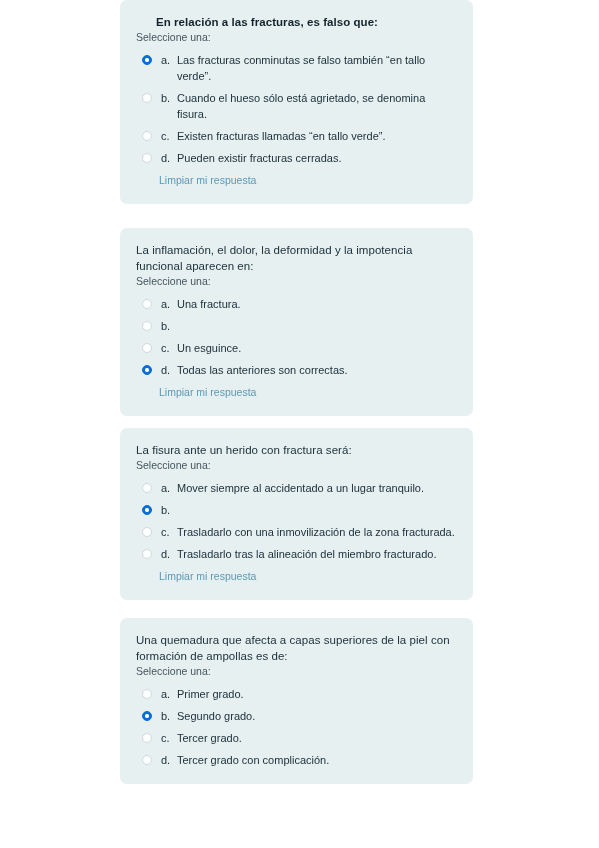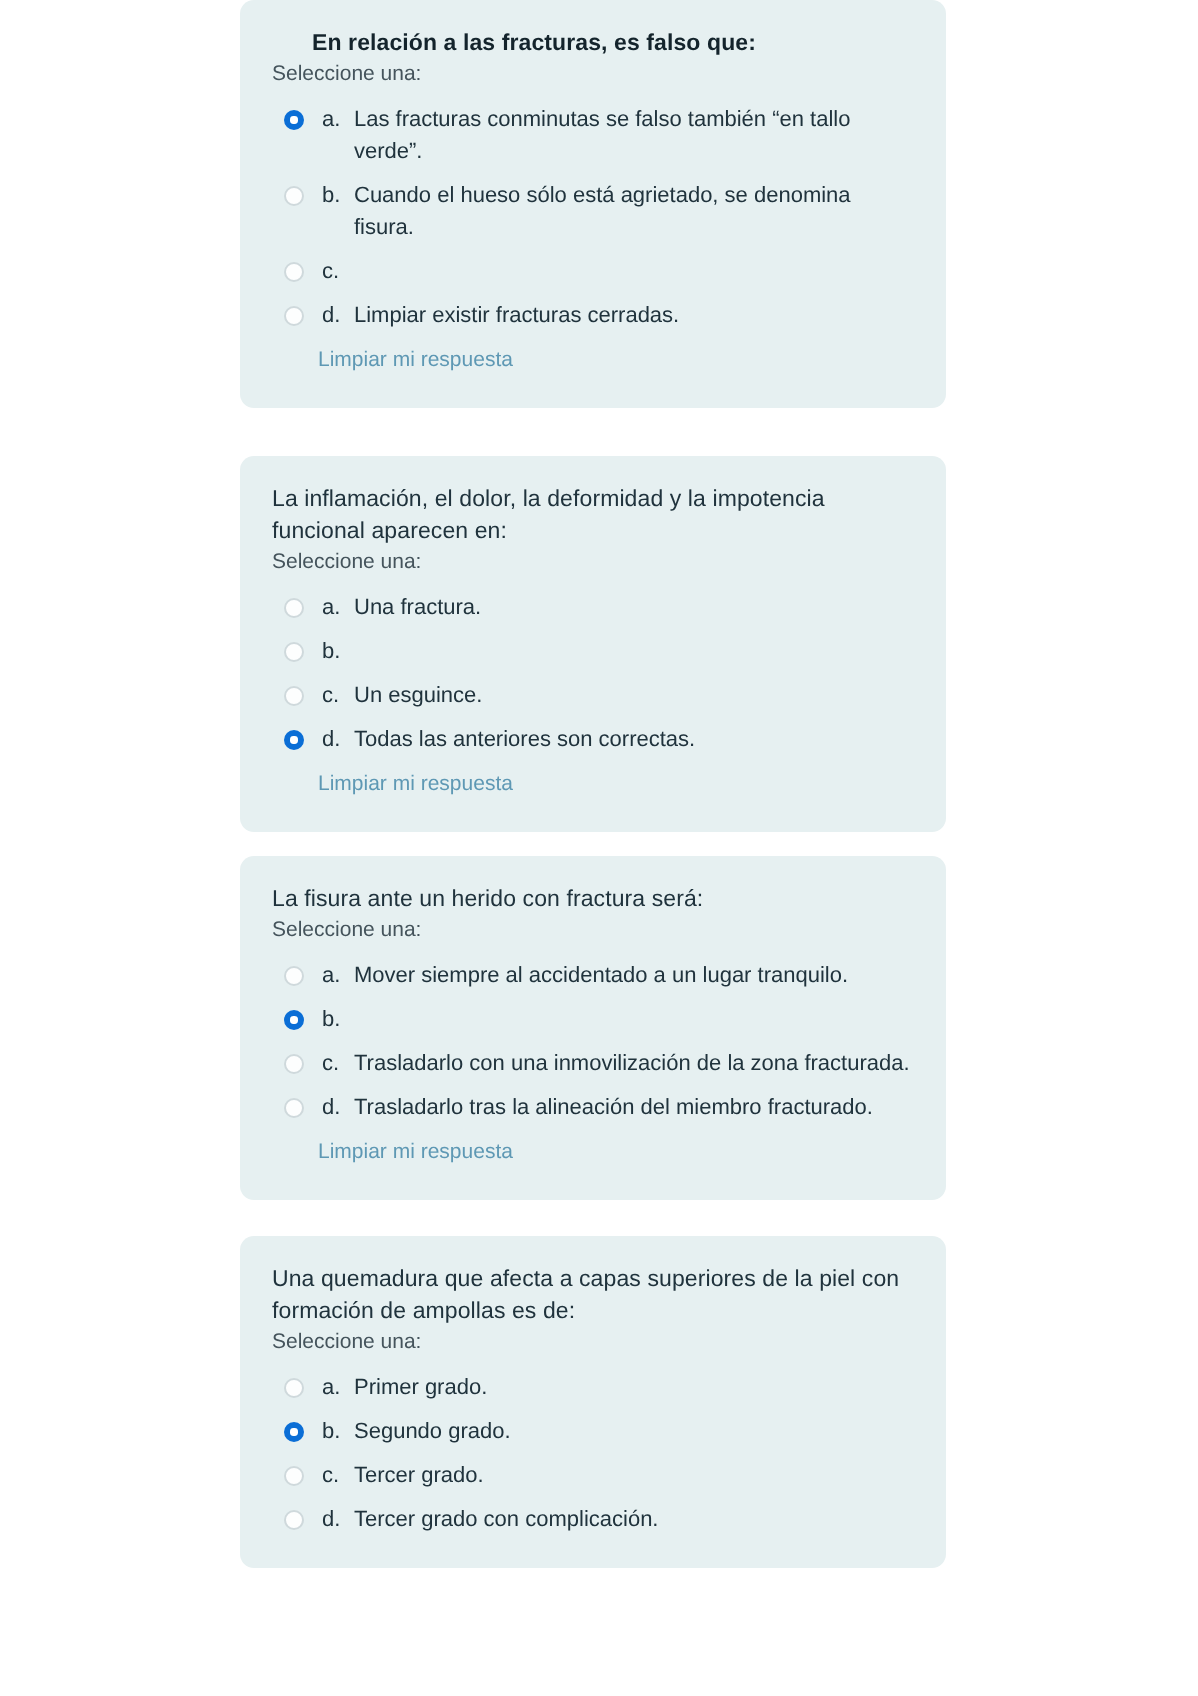--- a/index.html
+++ b/index.html
@@ -140,25 +140,26 @@
             <span class="option-text">Las fracturas conminutas se falso también “en tallo verde”.</span>
           </li>
           <li class="option-row">
             <span class="radio"></span>
             <span class="option-key">b.</span>
             <span class="option-text">Cuando el hueso sólo está agrietado, se denomina fisura.</span>
           </li>
           <li class="option-row">
             <span class="radio"></span>
             <span class="option-key">c.</span>
-          </li>
-          <li class="option-row">
-            <span class="radio"></span>
-            <span class="option-key">d.</span>
-            <span class="option-text">Limpiar existir fracturas cerradas.</span>
+            <span class="option-text">Existen fracturas llamadas “en tallo verde”.</span>
+          </li>
+          <li class="option-row">
+            <span class="radio"></span>
+            <span class="option-key">d.</span>
+            <span class="option-text">Pueden existir fracturas cerradas.</span>
           </li>
         </ul><a class="clear-link">Limpiar mi respuesta</a></div>
       <div style="height: 24px;"></div>
       <div class="question-card"><div class="question-text">La inflamación, el dolor, la deformidad y la impotencia funcional aparecen en:</div><div class="select-label">Seleccione una:</div><ul class="options">
           <li class="option-row">
             <span class="radio"></span>
             <span class="option-key">a.</span>
             <span class="option-text">Una fractura.</span>
           </li>
           <li class="option-row">

